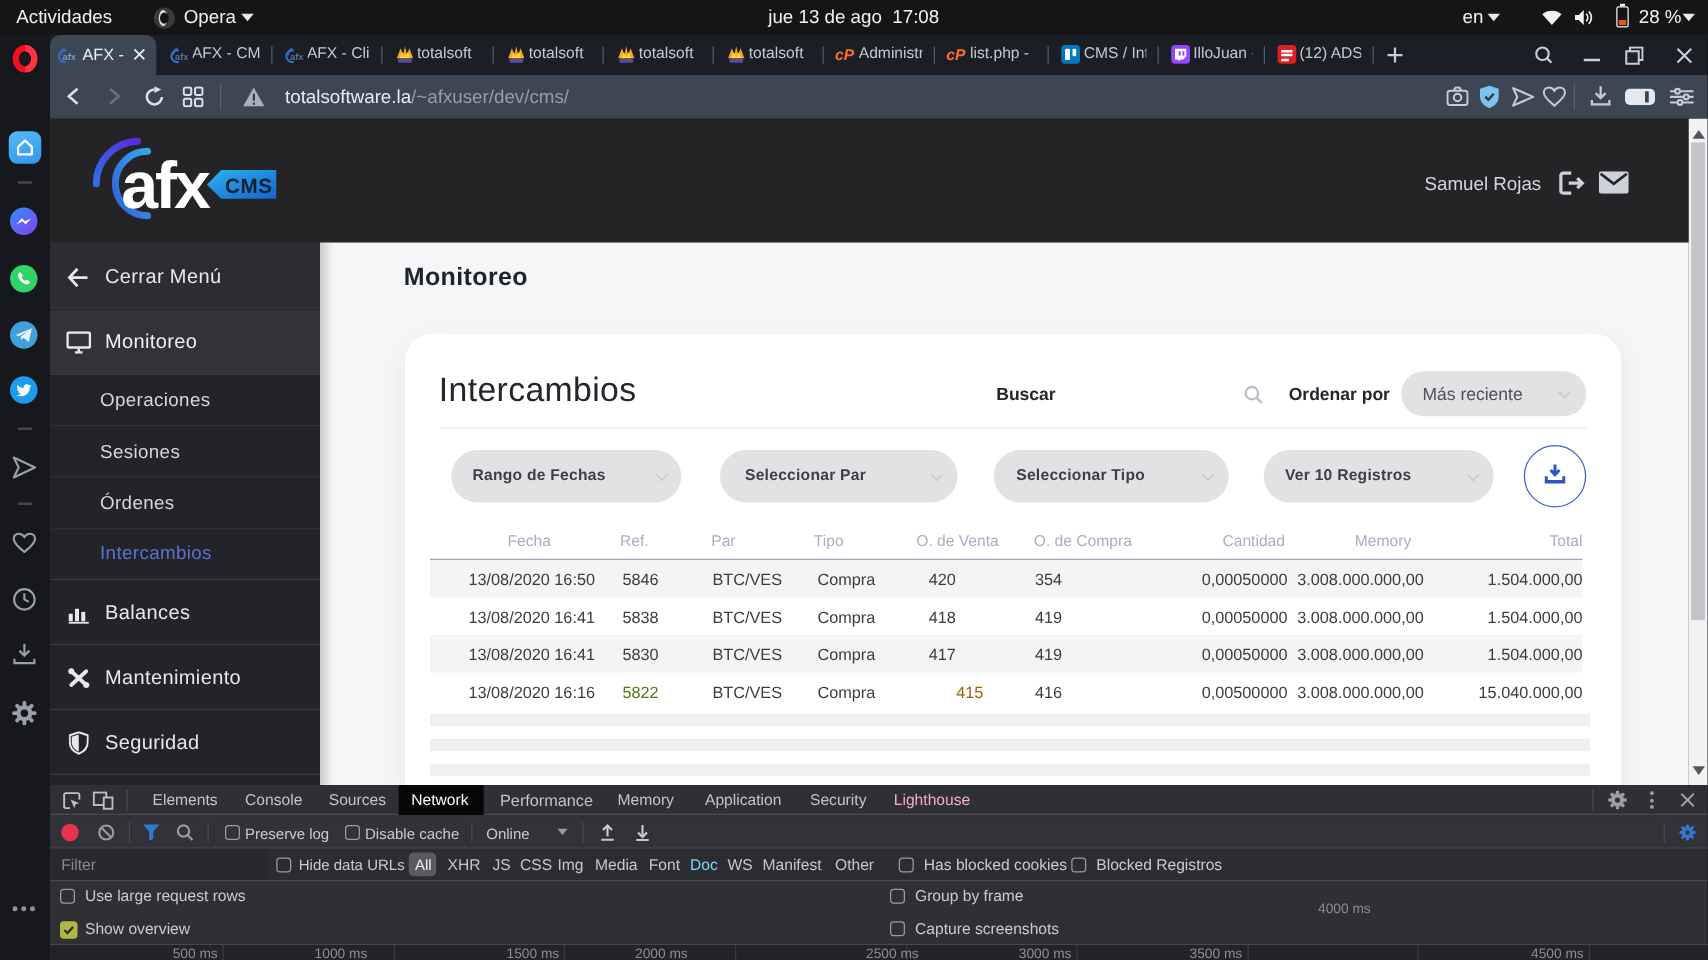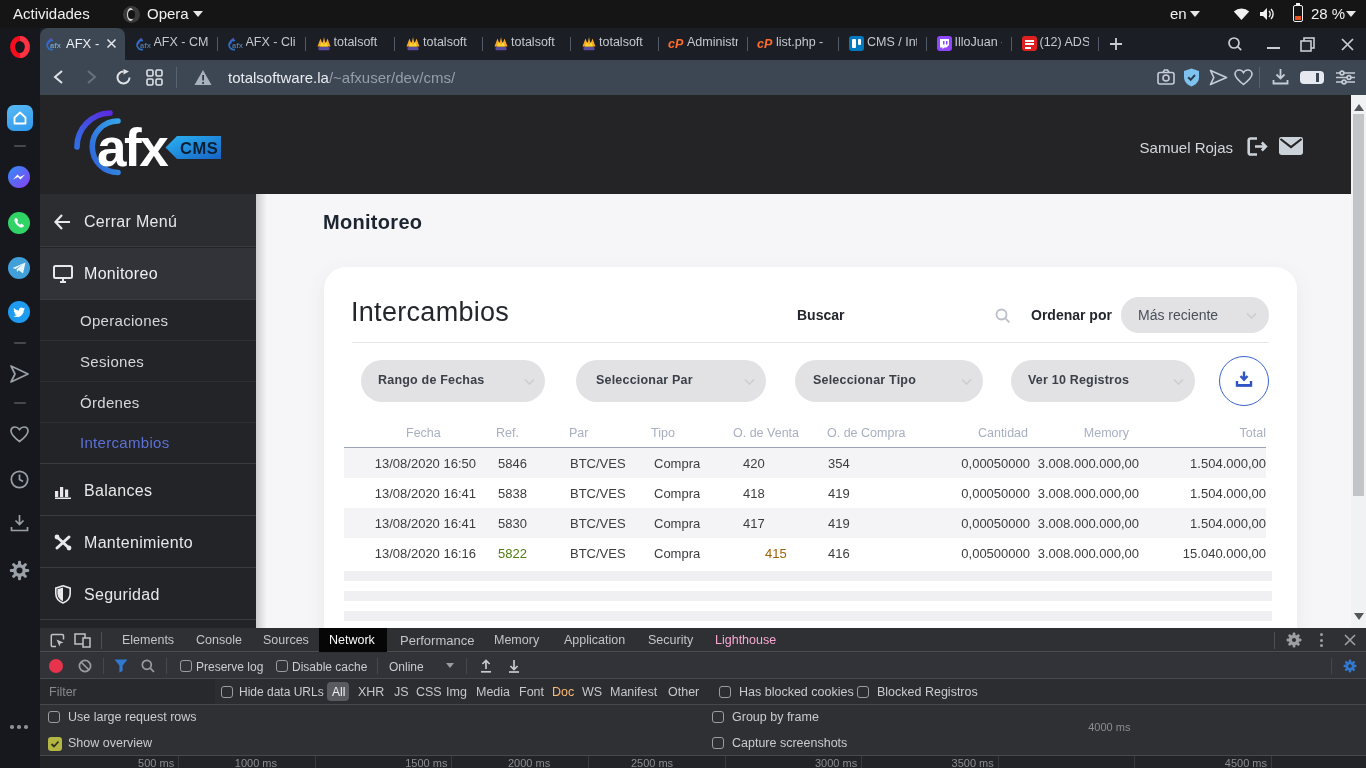--- a/index.html
+++ b/index.html
@@ -12,20 +12,21 @@
 <div class="abs" style="left:0;top:0;width:1366px;height:768px">
 
 <div class="abs" style="left:0;top:0;width:1366px;height:28px;background:#151515;color:#f1f1f1;font-size:15px">
   <div class="abs" style="left:13px;top:5px">Actividades</div>
   <div class="abs" style="left:123px;top:6px;width:17px;height:17px;border-radius:50%;background:#3a3a3a">
     <div class="abs" style="left:4px;top:2px;width:7px;height:13px;border-radius:50%;background:#d8d8d8"></div>
     <div class="abs" style="left:5px;top:4px;width:7px;height:9px;border-radius:50%;background:#141414"></div>
   </div>
   <div class="abs" style="left:147px;top:5px">Opera</div>
   <div class="abs" style="left:193px;top:11px;width:0;height:0;border-left:5px solid transparent;border-right:5px solid transparent;border-top:6px solid #e8e8e8"></div>
+  <div class="abs" style="left:0;top:5px;width:1366px;text-align:center">jue 13 de ago&nbsp; 17:08</div>
   <div class="abs" style="left:1170px;top:5px">en</div>
   <div class="abs" style="left:1190px;top:11px;width:0;height:0;border-left:5px solid transparent;border-right:5px solid transparent;border-top:6px solid #e8e8e8"></div>
   <svg class="abs" style="left:1233px;top:7px" width="17" height="14" viewBox="0 0 17 14">
         <path d="M8.5 13 L0.8 4.4 A 12 12 0 0 1 16.2 4.4 Z" fill="#f1f1f1"></path>
       </svg>
   <svg class="abs" style="left:1260px;top:7px" width="16" height="14" viewBox="0 0 16 14">
         <polygon points="0,5 3,5 7,1 7,13 3,9 0,9" fill="#f1f1f1"></polygon>
         <path d="M9 4 A 4.4 4.4 0 0 1 9 10" stroke="#f1f1f1" stroke-width="1.4" fill="none"></path>
         <path d="M11 2 A 7 7 0 0 1 11 12" stroke="#f1f1f1" stroke-width="1.4" fill="none"></path>
       </svg>
@@ -531,21 +532,21 @@
 <div class="abs" style="left:221px;top:686px;width:12px;height:12px;border:1.4px solid #9b9ca0;border-radius:3px"></div>
 <div class="abs" style="left:239px;top:685px;font-size:12px;color:#cacbce">Hide data URLs</div>
 <div class="abs" style="left:327px;top:682px;width:22px;height:19px;background:#595b60;border-radius:4px"></div>
 <div class="abs" style="left:332px;top:685px;font-size:12px;color:#f0f0f1">All</div>
 <div class="abs" style="left:358px;top:685px;font-size:12.5px;color:#c6c7c9">XHR</div>
 <div class="abs" style="left:394px;top:685px;font-size:12.5px;color:#c6c7c9">JS</div>
 <div class="abs" style="left:416px;top:685px;font-size:12.5px;color:#c6c7c9">CSS</div>
 <div class="abs" style="left:446px;top:685px;font-size:12.5px;color:#c6c7c9">Img</div>
 <div class="abs" style="left:476px;top:685px;font-size:12.5px;color:#c6c7c9">Media</div>
 <div class="abs" style="left:519px;top:685px;font-size:12.5px;color:#c6c7c9">Font</div>
-<div class="abs" style="left:552px;top:685px;font-size:12.5px;color:#fdba74">Doc</div>
+<div class="abs" style="left:552px;top:685px;font-size:12.5px;color:#7dd3fc">Doc</div>
 <div class="abs" style="left:582px;top:685px;font-size:12.5px;color:#c6c7c9">WS</div>
 <div class="abs" style="left:610px;top:685px;font-size:12.5px;color:#c6c7c9">Manifest</div>
 <div class="abs" style="left:668px;top:685px;font-size:12.5px;color:#c6c7c9">Other</div>
 <div class="abs" style="left:719px;top:686px;width:12px;height:12px;border:1.4px solid #9b9ca0;border-radius:3px"></div>
 <div class="abs" style="left:739px;top:685px;font-size:12.5px;color:#cacbce">Has blocked cookies</div>
 <div class="abs" style="left:857px;top:686px;width:12px;height:12px;border:1.4px solid #9b9ca0;border-radius:3px"></div>
 <div class="abs" style="left:877px;top:685px;font-size:12.5px;color:#cacbce">Blocked Registros</div>
 
 <div class="abs" style="left:48px;top:711px;width:12px;height:12px;border:1.4px solid #9b9ca0;border-radius:3px"></div>
 <div class="abs" style="left:68px;top:710px;font-size:12.5px;color:#cacbce">Use large request rows</div>
@@ -556,27 +557,27 @@
     <path d="M1.5 5 L4 7.5 L8.5 2.5" fill="none" stroke="#30311f" stroke-width="1.8"></path>
   </svg>
 <div class="abs" style="left:68px;top:736px;font-size:12.5px;color:#cacbce">Show overview</div>
 <div class="abs" style="left:712px;top:737px;width:12px;height:12px;border:1.4px solid #9b9ca0;border-radius:3px"></div>
 <div class="abs" style="left:732px;top:736px;font-size:12.5px;color:#cacbce">Capture screenshots</div>
 
 <div class="abs" style="left:40px;top:755px;width:1326px;height:13px;background:#232428;border-top:1px solid #47484c"></div>
 <div class="abs" style="left:178.2px;top:756px;width:1px;height:12px;background:#3a3b3f"></div>
 <div class="abs" style="left:98.2px;top:757px;width:76px;text-align:right;font-size:11px;color:#8d8e91">500 ms</div>
 <div class="abs" style="left:314.8px;top:756px;width:1px;height:12px;background:#3a3b3f"></div>
-<div class="abs" style="left:234.8px;top:757px;width:76px;text-align:left;font-size:11px;color:#8d8e91">1000 ms</div>
+<div class="abs" style="left:234.8px;top:757px;width:76px;text-align:center;font-size:11px;color:#8d8e91">1000 ms</div>
 <div class="abs" style="left:451.4px;top:756px;width:1px;height:12px;background:#3a3b3f"></div>
 <div class="abs" style="left:371.4px;top:757px;width:76px;text-align:right;font-size:11px;color:#8d8e91">1500 ms</div>
 <div class="abs" style="left:588.0px;top:756px;width:1px;height:12px;background:#3a3b3f"></div>
 <div class="abs" style="left:508.0px;top:757px;width:76px;text-align:left;font-size:11px;color:#8d8e91">2000 ms</div>
 <div class="abs" style="left:724.6px;top:756px;width:1px;height:12px;background:#3a3b3f"></div>
-<div class="abs" style="left:614px;top:757px;width:76px;text-align:center;font-size:11px;color:#8d8e91">2500 ms</div>
+<div class="abs" style="left:659px;top:757px;width:76px;text-align:right;font-size:11px;color:#8d8e91">2500 ms</div>
 <div class="abs" style="left:861.2px;top:756px;width:1px;height:12px;background:#3a3b3f"></div>
 <div class="abs" style="left:781.2px;top:757px;width:76px;text-align:right;font-size:11px;color:#8d8e91">3000 ms</div>
 <div class="abs" style="left:997.8px;top:756px;width:1px;height:12px;background:#3a3b3f"></div>
 <div class="abs" style="left:917.8px;top:757px;width:76px;text-align:right;font-size:11px;color:#8d8e91">3500 ms</div>
 <div class="abs" style="left:1134.4px;top:756px;width:1px;height:12px;background:#3a3b3f"></div>
-<div class="abs" style="left:1054.4px;top:721px;width:76px;text-align:right;font-size:11px;color:#8d8e91">4000 ms</div>
+<div class="abs" style="left:1054.4px;top:721px;width:76px;font-size:11px;color:#8d8e91">4000 ms</div>
 <div class="abs" style="left:1271.0px;top:756px;width:1px;height:12px;background:#3a3b3f"></div>
 <div class="abs" style="left:1191.0px;top:757px;width:76px;text-align:right;font-size:11px;color:#8d8e91">4500 ms</div>
 
 </body></html>

